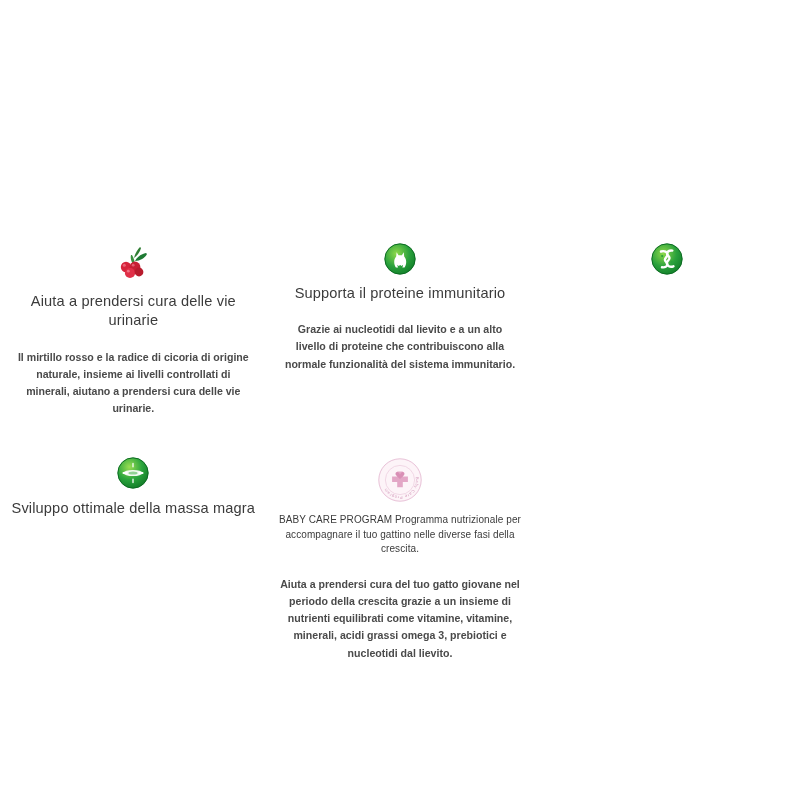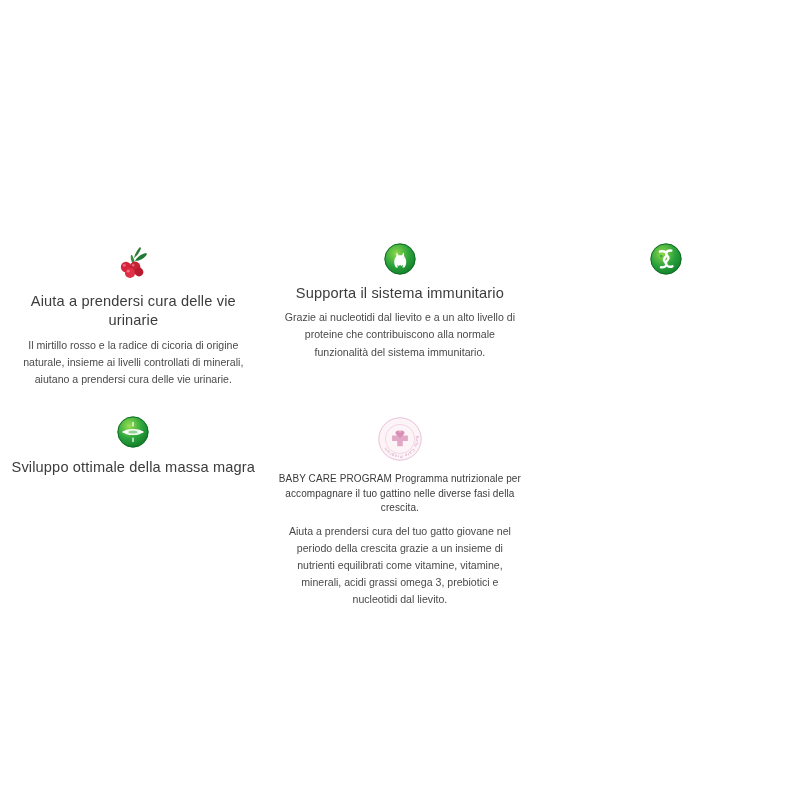--- a/index.html
+++ b/index.html
@@ -22,20 +22,21 @@
     height: 800px;
     box-sizing: border-box;
     padding-top: 243px;
   }
 
   .benefit-grid {
     display: flex;
     flex-wrap: wrap;
     width: 800px;
     box-sizing: border-box;
+    justify-content: space-between;
   }
 
   .benefit-card {
     width: 266.6px;
     box-sizing: border-box;
     padding: 0 9px;
     text-align: center;
     display: flex;
     flex-direction: column;
     align-items: center;
@@ -56,24 +57,24 @@
     font-weight: 400;
     color: #3b3b3b;
     line-height: 1.32;
     margin: 0 0 6px 0;
     letter-spacing: 0.01em;
     width: 100%;
   }
 
   .card-body {
     font-size: 10.6px;
-    font-weight: 400;
+    font-weight: 700;
     color: #4a4a4a;
     line-height: 1.62;
-    margin: 0;
+    margin: 12px;
     width: 100%;
     padding: 0 6px;
     box-sizing: border-box;
   }
 
   
   .row-gap {
     width: 100%;
     height: 28px;
   }
@@ -131,21 +132,21 @@
               <stop offset="0%" stop-color="#8ed94a"></stop>
               <stop offset="55%" stop-color="#2aa13c"></stop>
               <stop offset="100%" stop-color="#0e7a27"></stop>
             </radialGradient>
           </defs>
           <circle cx="16" cy="16" r="15.2" fill="url(#grnA)"></circle>
           <circle cx="16" cy="16" r="15.2" fill="none" stroke="#0b6b21" stroke-width="1"></circle>
           <path d="M12.6 9.2 l1.9 3.1 h3.4 l1.8 -3.1 l0.5 4.2 c1.3 1.5 2 3.4 2 5.6 c0 2.4 -0.9 4.3 -1.7 5.4 h-2.2 c0.5 -1 0.8 -1.9 0.8 -2.7 l-1.4 1.2 l-1.5 -1 l-1.5 1 l-1.4 -1.2 c0 0.8 0.3 1.7 0.8 2.7 h-2.2 c-0.8 -1.1 -1.7 -3 -1.7 -5.4 c0 -2.2 0.7 -4.1 2 -5.6 Z" fill="#ffffff"></path>
         </svg>
       </span>
-      <h3 class="card-title">Supporta il sistema immunitario</h3>
+      <h3 class="card-title">Supporta il proteine immunitario</h3>
       <p class="card-body">Grazie ai nucleotidi dal lievito e a un alto livello di proteine che contribuiscono alla normale funzionalità del sistema immunitario.</p>
     </div>
 
     <div class="benefit-card card-row1">
       <span class="card-icon">
         <svg width="32" height="32" viewBox="0 0 32 32" aria-hidden="true">
           <defs>
             <radialGradient id="grnB" cx="38%" cy="32%" r="78%">
               <stop offset="0%" stop-color="#8ed94a"></stop>
               <stop offset="55%" stop-color="#2aa13c"></stop>

